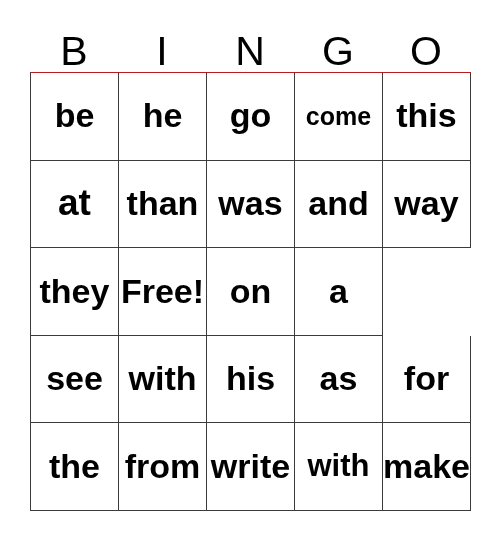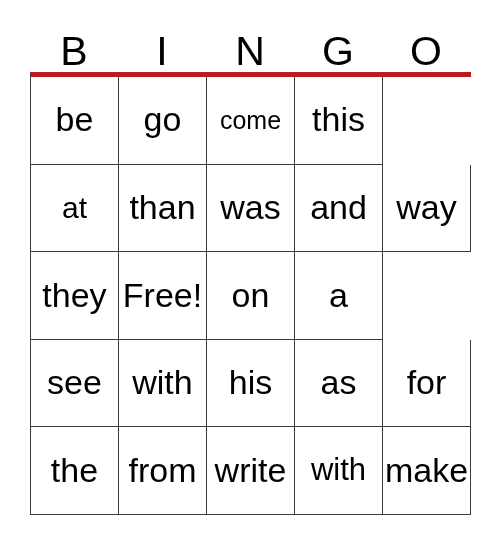--- a/index.html
+++ b/index.html
@@ -41,22 +41,23 @@
     font-size: 41px;
     line-height: 1;
     display: block;
     font-weight: 400;
   }
 
   
   #grid {
     width: 440px;
     border-left: 1px solid #3b3b3b;
-    border-top: 5px solid #b91c1c;
+    border-top: 1px solid #b91c1c;
     box-sizing: content-box;
+    font-weight: bold;
   }
   .grid-row {
     display: flex;
     width: 440px;
   }
   .cell {
     flex: 0 0 88px;
     width: 88px;
     height: 87.6px;
     box-sizing: border-box;
@@ -99,33 +100,36 @@
     </div>
   </div>
 
   <div id="grid">
 
     <div class="grid-row">
       <div class="cell">
           <span class="cell-text" style="font-size: 34px;">be</span>
         </div>
       <div class="cell">
+          <span class="cell-text" style="font-size: 34px;">he</span>
+        </div>
+      <div class="cell">
           <span class="cell-text" style="font-size: 34px;">go</span>
         </div>
       <div class="cell">
           <span class="cell-text" style="font-size: 25px;">come</span>
         </div>
       <div class="cell">
           <span class="cell-text" style="font-size: 34px;">this</span>
         </div>
     </div>
 
     <div class="grid-row">
       <div class="cell">
-          <span class="cell-text" style="font-size: 30px;">at</span>
+          <span class="cell-text" style="font-size: 37px;">at</span>
         </div>
       <div class="cell">
           <span class="cell-text" style="font-size: 34px;">than</span>
         </div>
       <div class="cell">
           <span class="cell-text" style="font-size: 34px;">was</span>
         </div>
       <div class="cell">
           <span class="cell-text" style="font-size: 34px;">and</span>
         </div>

